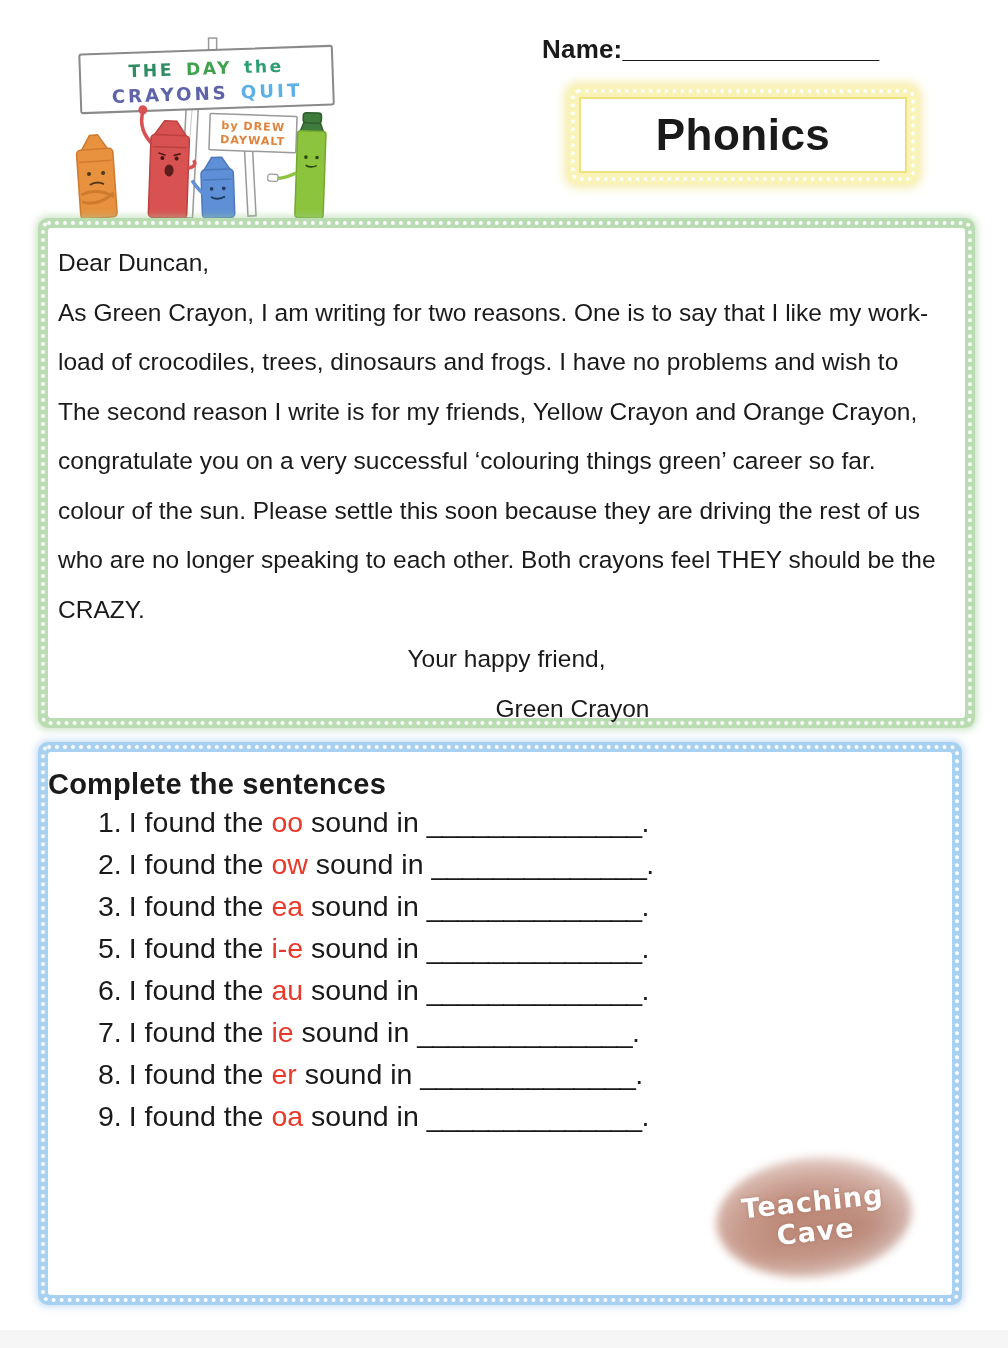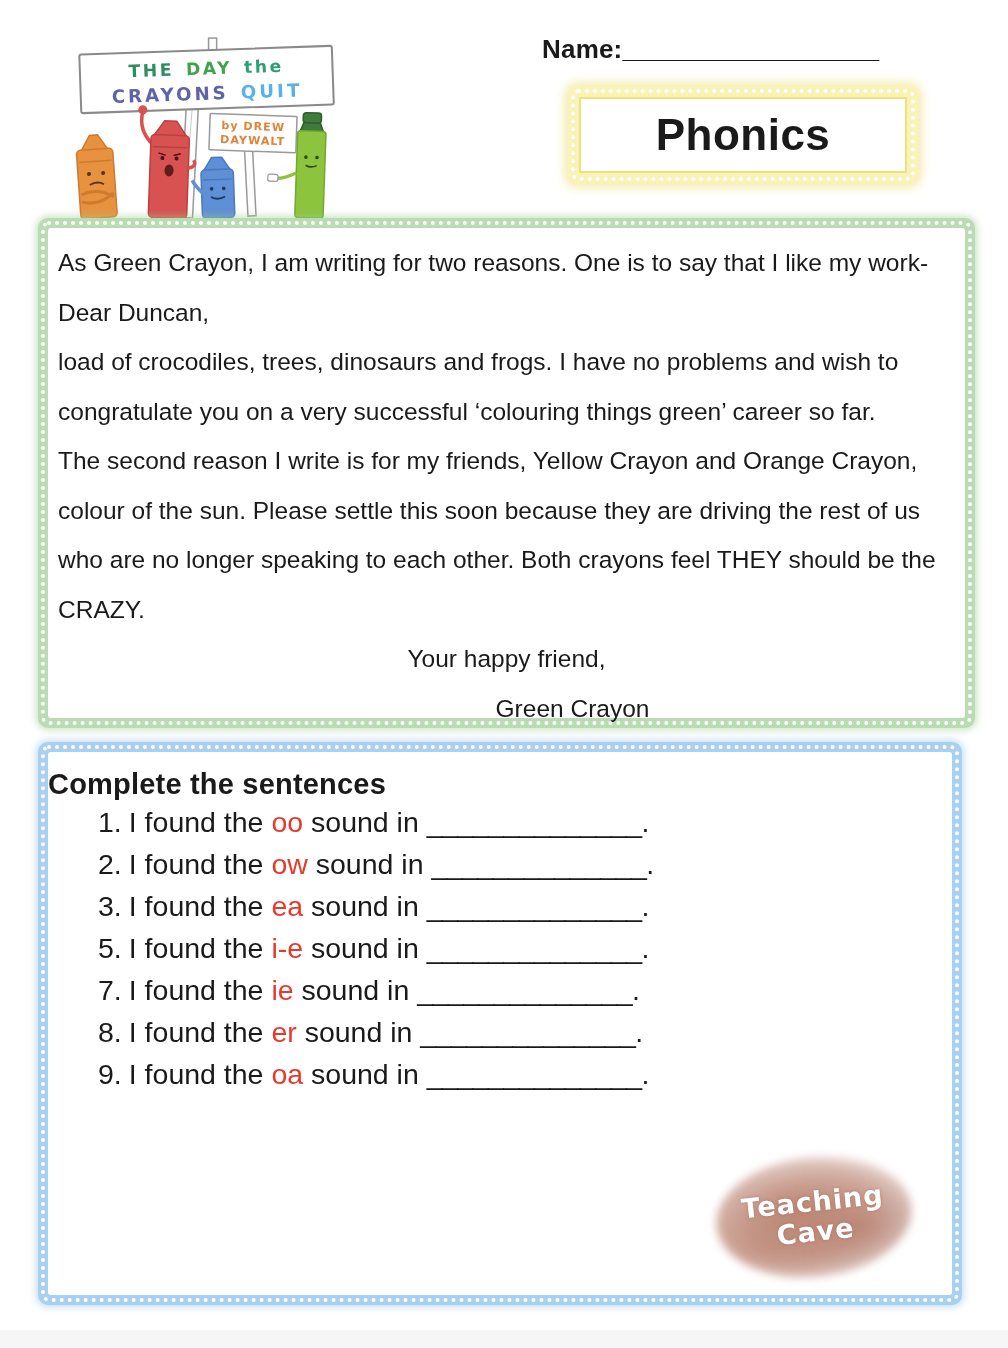--- a/index.html
+++ b/index.html
@@ -144,43 +144,44 @@
   <div class="phonics-box">
     <div class="phonics-inner">
       <span class="phonics-title">Phonics</span>
     </div>
   </div>
 
   <div class="dotbox letter-box">
     <div class="dotbox-inner">
       <div class="letter-body">
 
-      <div class="letter-line">As Green Crayon, I am writing for two reasons. One is to say that I like my work-</div>
-          <div class="letter-line">Dear Duncan,</div>
+      <div class="letter-line">Dear Duncan,</div>
+          <div class="letter-line">As Green Crayon, I am writing for two reasons. One is to say that I like my work-</div>
           <div class="letter-line">load of crocodiles, trees, dinosaurs and frogs. I have no problems and wish to</div>
+          <div class="letter-line">The second reason I write is for my friends, Yellow Crayon and Orange Crayon,</div>
           <div class="letter-line">congratulate you on a very successful ‘colouring things green’ career so far.</div>
-          <div class="letter-line">The second reason I write is for my friends, Yellow Crayon and Orange Crayon,</div>
           <div class="letter-line">colour of the sun. Please settle this soon because they are driving the rest of us</div>
           <div class="letter-line">who are no longer speaking to each other. Both crayons feel THEY should be the</div>
           <div class="letter-line">CRAZY.</div>
         </div>
       <div class="closing1">Your happy friend,</div>
       <div class="closing2">Green Crayon</div>
     </div>
   </div>
 
   <div class="dotbox sentences-box">
     <div class="dotbox-inner">
       <div class="sent-title">Complete the sentences</div>
       <div class="sentence-list">
 
       <div class="sentence"><span class="num">1.</span><span>I found the </span><span class="sound">oo</span><span> sound in </span><span class="blank">______________</span><span>.</span></div>
           <div class="sentence"><span class="num">2.</span><span>I found the </span><span class="sound">ow</span><span> sound in </span><span class="blank">______________</span><span>.</span></div>
           <div class="sentence"><span class="num">3.</span><span>I found the </span><span class="sound">ea</span><span> sound in </span><span class="blank">______________</span><span>.</span></div>
           <div class="sentence"><span class="num">5.</span><span>I found the </span><span class="sound">i-e</span><span> sound in </span><span class="blank">______________</span><span>.</span></div>
+          <div class="sentence"><span class="num">6.</span><span>I found the </span><span class="sound">au</span><span> sound in </span><span class="blank">______________</span><span>.</span></div>
           <div class="sentence"><span class="num">7.</span><span>I found the </span><span class="sound">ie</span><span> sound in </span><span class="blank">______________</span><span>.</span></div>
           <div class="sentence"><span class="num">8.</span><span>I found the </span><span class="sound">er</span><span> sound in </span><span class="blank">______________</span><span>.</span></div>
           <div class="sentence"><span class="num">9.</span><span>I found the </span><span class="sound">oa</span><span> sound in </span><span class="blank">______________</span><span>.</span></div>
         </div>
       <div class="watermark">
         <div class="wm-line">Teaching</div>
         <div class="wm-line">Cave</div>
       </div>
     </div>
   </div>

